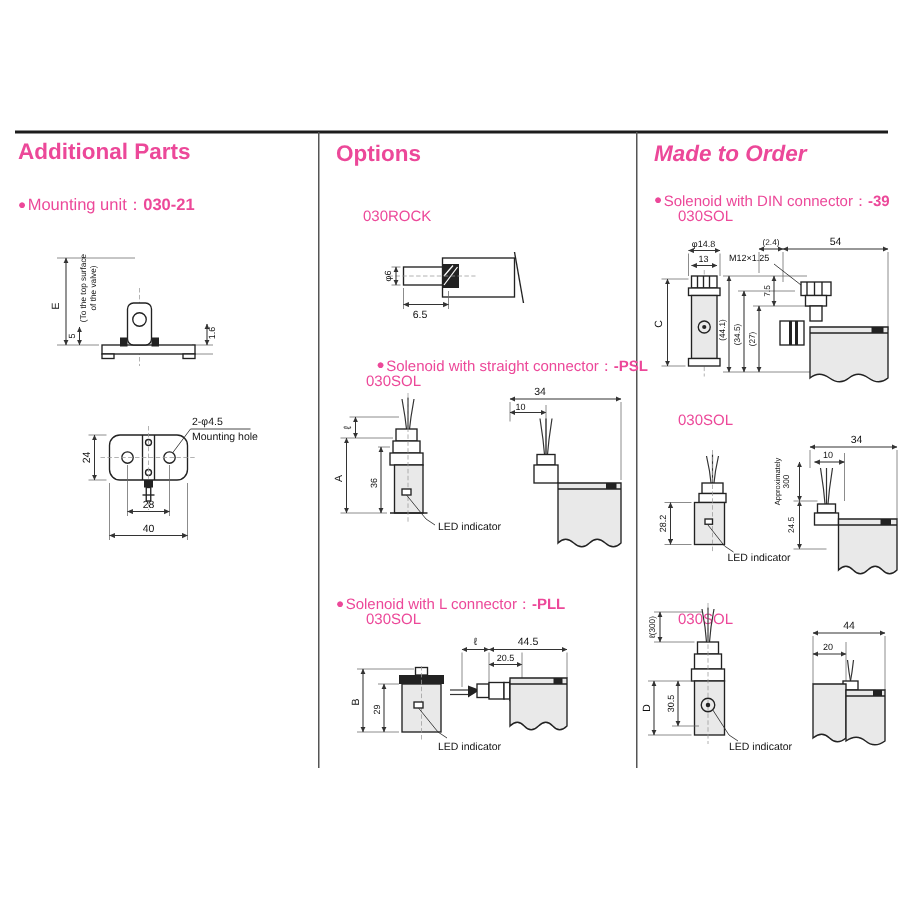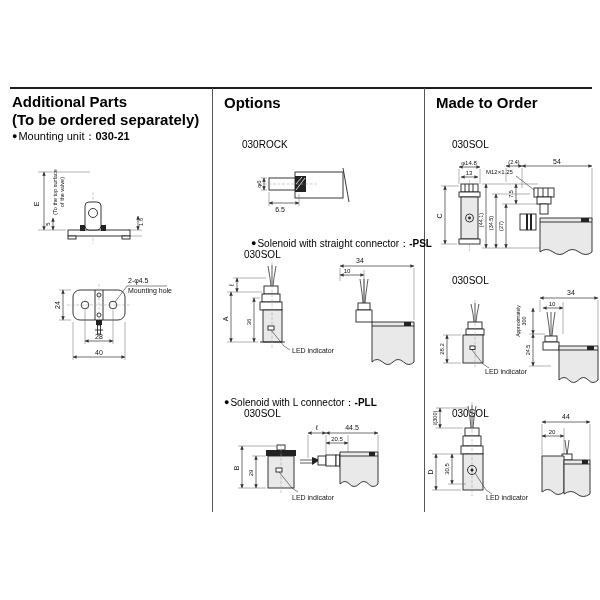--- a/index.html
+++ b/index.html
@@ -1,17 +1,17 @@
 <!DOCTYPE html>
 <html><head>
 <meta charset="utf-8">
 <style>
   html,body{margin:0;padding:0;background:#fff;}
   .page{position:relative;width:600px;height:600px;background:#fff;overflow:hidden;
-        font-family:"Liberation Sans",sans-serif;color:#000000;}
+        font-family:"Liberation Sans",sans-serif;color:#ec4899;}
   .rule-top{position:absolute;left:10px;top:87px;width:582px;height:2px;background:#1c1c1c;}
   .vdiv{position:absolute;top:88px;height:424px;width:1px;background:#555;}
   .col-title{position:absolute;font-weight:bold;font-size:15px;line-height:1.22;white-space:nowrap;}
   .item-head{position:absolute;font-size:10px;white-space:nowrap;}
   .item-head .bullet{font-size:9px;vertical-align:1px;margin-right:1px;}
   .item-head .code{font-weight:bold;}
   .item-head-lg{font-size:11px;}
   .model{position:absolute;font-size:10px;white-space:nowrap;}
   svg{position:absolute;overflow:visible;}
   svg text{font-size:6.5px;fill:#111;font-family:"Liberation Sans",sans-serif;}
@@ -41,21 +41,20 @@
       </marker>
     </defs>
   </svg>
 
   <div class="rule-top"></div>
   <div class="vdiv" style="left:212px;"></div>
   <div class="vdiv" style="left:424px;"></div>
 
   <div class="col-title" style="left:12px;top:93px;">
     <span>Additional Parts</span><br>
-    <span>(To be ordered separately)</span>
   </div>
 
   <div class="item-head item-head-lg" style="left:12px;top:129px;">
     <span class="bullet">●</span><span>Mounting unit：</span><span class="code">030-21</span>
   </div>
 
   <svg style="left:30px;top:160px;" width="124" height="92" viewBox="0 0 124 92">
     <g>
       <line class="ext" x1="8" y1="12" x2="60" y2="12"></line>
       <line class="ext" x1="8" y1="70" x2="36" y2="70"></line>
@@ -252,24 +251,27 @@
       <rect class="bodyw" x="40" y="35" width="4" height="11"></rect>
       <rect class="body" x="44" y="34" width="14" height="13"></rect>
     </g>
     <g>
       <path class="body" d="M44,32 h38 v32 q-5,5 -9.5,0 t-9.5,0 t-9.5,0 t-9.5,0 z" transform="translate(0,0)"></path>
       <line class="out" x1="44" y1="36" x2="82" y2="36"></line>
       <rect class="dk" x="73" y="32" width="6" height="4"></rect>
     </g>
   </svg>
 
-  <div class="col-title" style="left:436px;top:94px;">
+  <div class="col-title" style="left:436px;top:94px;font-style:italic;">
     <span>Made to Order</span>
   </div>
 
+  <div class="item-head" style="left:436px;top:127px;">
+    <span class="bullet">●</span><span>Solenoid with DIN connector：</span><span class="code">-39</span>
+  </div>
   <div class="model" style="left:452px;top:139px;">030SOL</div>
 
   <svg style="left:435px;top:158px;" width="55" height="98" viewBox="0 0 55 98">
     <g>
       <line class="dim" x1="24" y1="9" x2="45" y2="9"></line>
       <line class="dim" x1="26" y1="19" x2="43" y2="19"></line>
       <line class="ext" x1="24" y1="11" x2="24" y2="26"></line>
       <line class="ext" x1="45" y1="11" x2="45" y2="26"></line>
       <line class="ext" x1="6" y1="28" x2="24" y2="28"></line>
       <line class="ext" x1="6" y1="86" x2="22" y2="86"></line>

